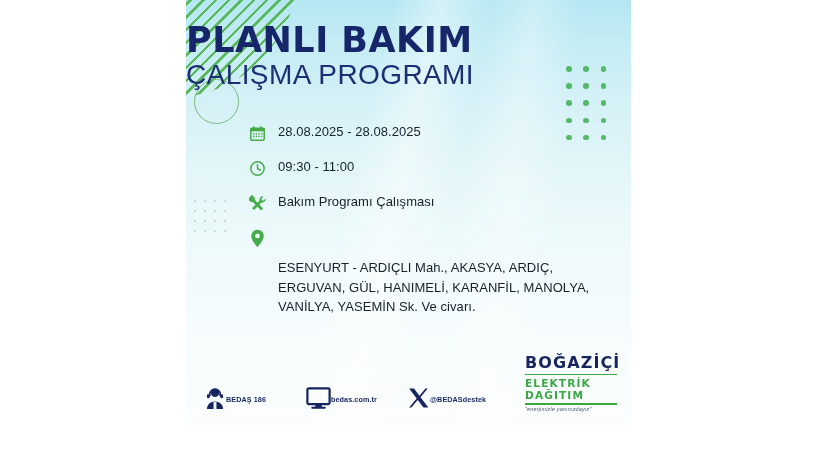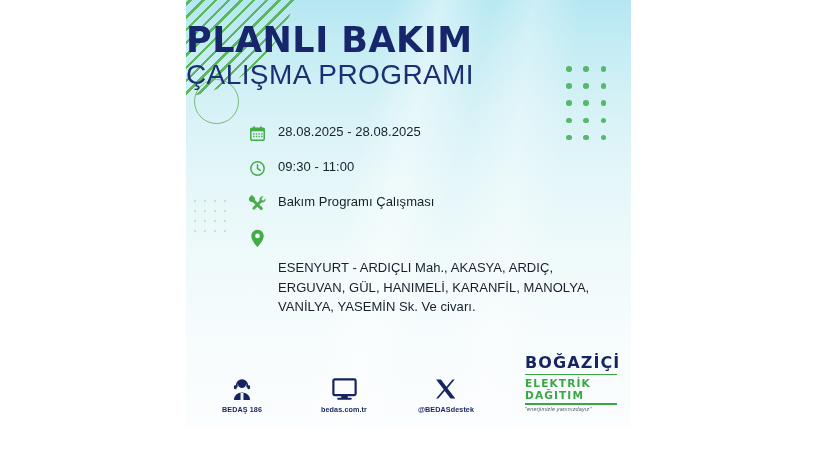--- a/index.html
+++ b/index.html
@@ -155,21 +155,20 @@
   }
   .channels {
     position: absolute;
     left: 18px; bottom: 0;
     display: flex;
     align-items: flex-end;
     gap: 26px;
   }
   .channel {
     display: flex;
-    flex-direction: column;
     align-items: center;
     width: 76px;
   }
   .channel .cico {
     height: 26px;
     display: flex; align-items: flex-end; justify-content: center;
     margin-bottom: 4px;
   }
   .channel .clabel {
     font-size: 7.2px;

